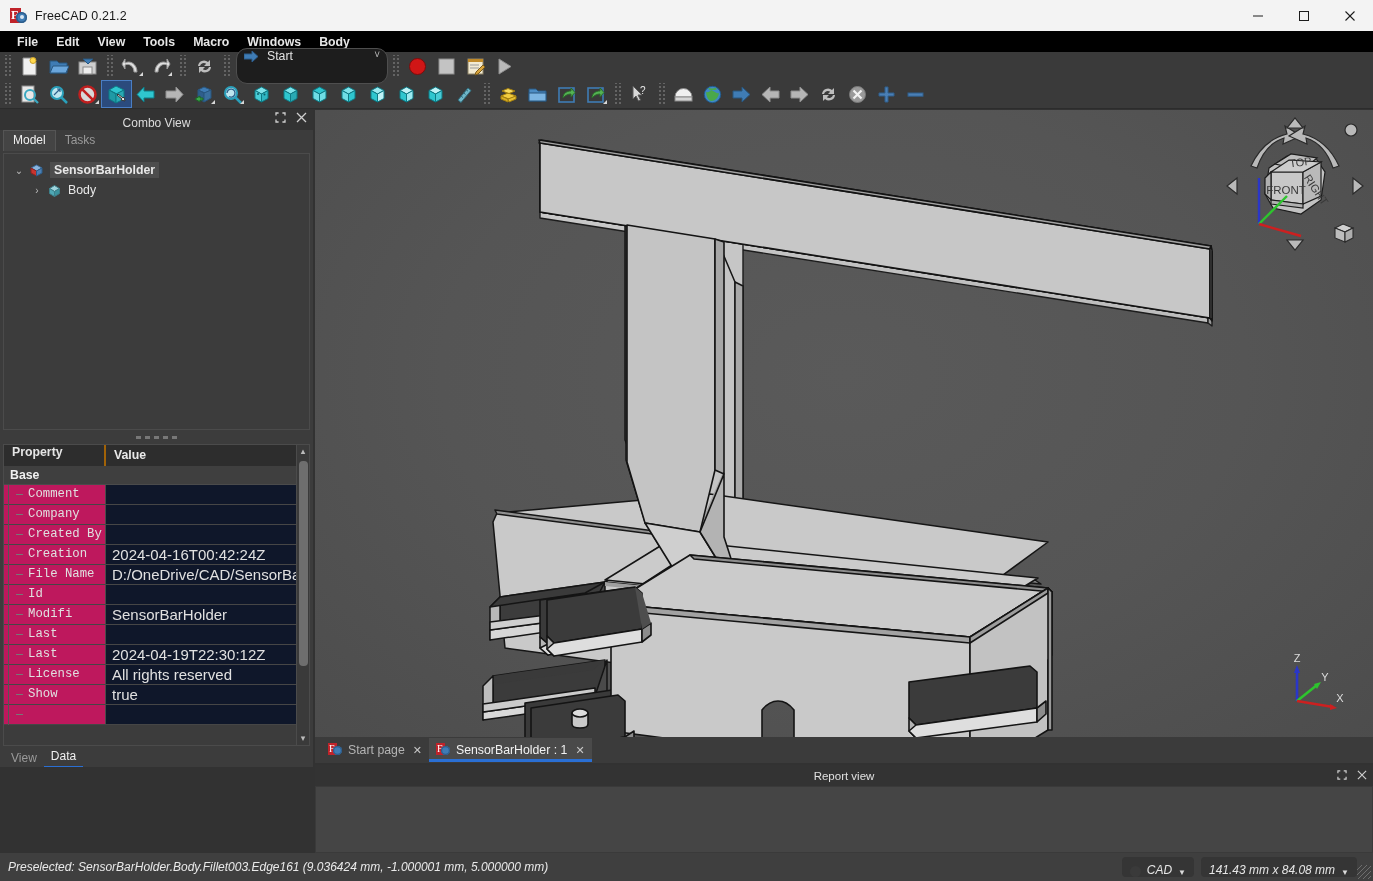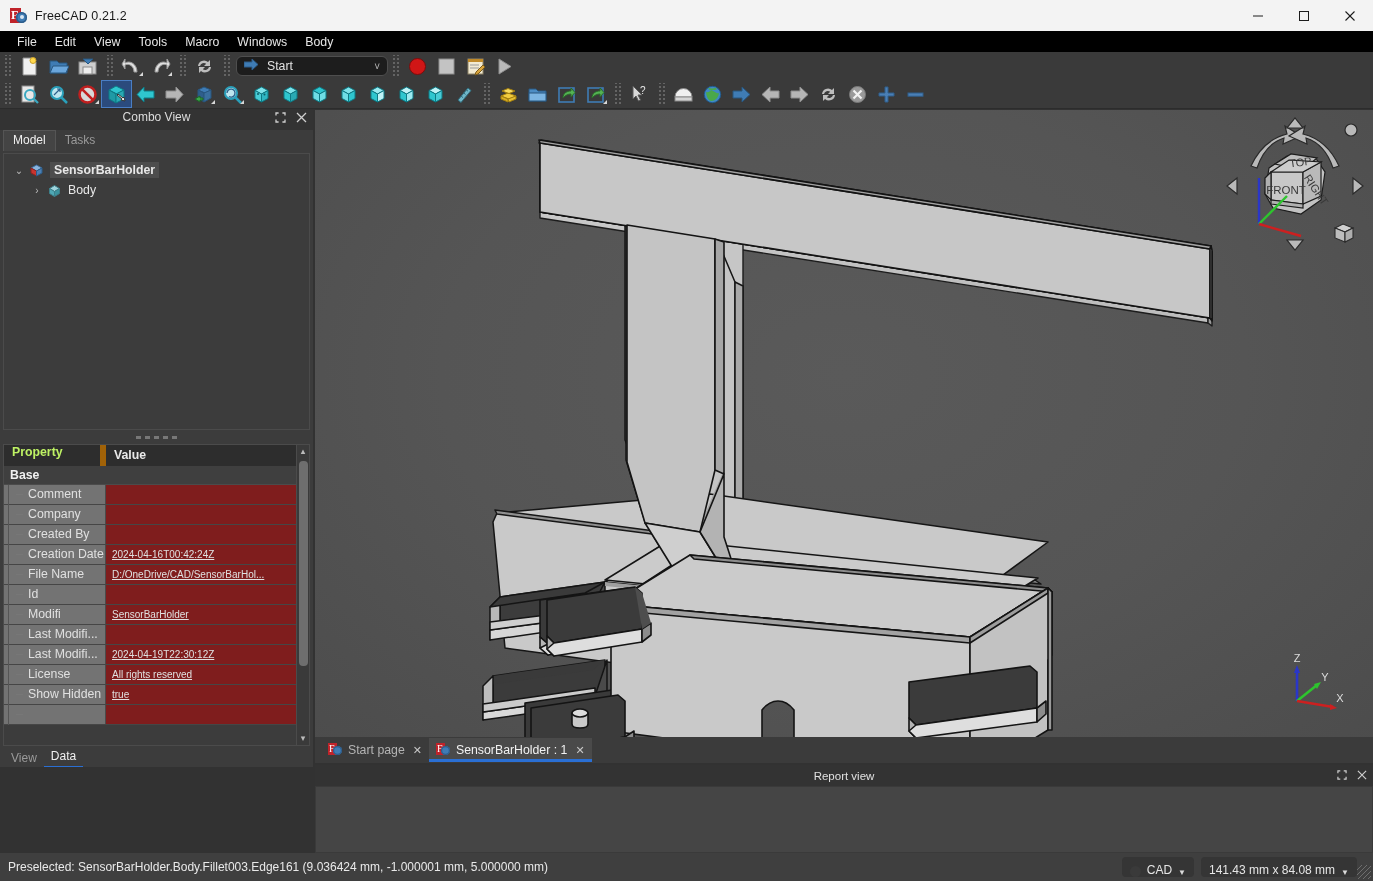--- a/index.html
+++ b/index.html
@@ -35,21 +35,21 @@
   .win-btn {
     width: 46px; height: 31px; display: flex; align-items: center; justify-content: center;
     color: #1c1c1c; font-size: 13px;
   }
   .win-btn:last-child { border-top-right-radius: 0; }
   .win-btn svg { display: block; }
 
   
   .menubar {
     position: absolute; left: 0; top: 31px; width: 1373px; height: 21px;
-    background: #000; display: flex; align-items: center; padding-left: 8px;
+    background: #000; display: flex; align-items: center; padding-left: 8px; font-weight: bold;
   }
   .menu-item {
     font-size: 12.3px; color: #e6e6e6; padding: 2px 9px; line-height: 14px;
   }
 
   
   .toolbars {
     position: absolute; left: 0; top: 52px; width: 1373px; height: 57px;
     background: #3a3a3a; border-bottom: 1px solid #2c2c2c;
   }
@@ -65,34 +65,34 @@
     width: 29px; height: 26px; display: flex; align-items: center; justify-content: center;
     flex: none; position: relative;
   }
   .tbtn.sel { background: #2b4b7d; outline: 1px solid #4a7ec4; }
   .tbtn svg { display: block; }
   .tbtn .corner {
     position: absolute; right: 3px; bottom: 3px; width: 0; height: 0;
     border-left: 4px solid transparent; border-bottom: 4px solid #d8d8d8;
   }
   .wbsel {
-    width: 152px; height: 20px; background: #1d1d1d; border: 1px solid #4e4e4e;
-    border-radius: 6px; display: flex; align-items: center; margin-left: 2px; flex: none;
+    width: 152px; height: 36px; background: #1d1d1d; border: 1px solid #4e4e4e;
+    border-radius: 11px; display: flex; margin-left: 2px; flex: none;
   }
   .wbsel .lbl { font-size: 12.3px; color: #e2e2e2; margin-left: 8px; }
   .wbsel .chev { margin-left: auto; margin-right: 7px; color: #b8b8b8; font-size: 10px; }
   .wbsel .arrowico { margin-left: 7px; }
 
   
   .combo {
     position: absolute; left: 0; top: 110px; width: 313px; height: 657px;
     background: #3c3c3c;
   }
   .combo-hdr {
-    height: 20px; background: #333; display: flex; align-items: flex-start;
+    height: 20px; background: #333; display: flex; align-items: flex-end;
     justify-content: center; position: relative;
   }
   .combo-hdr .t { font-size: 12px; color: #dcdcdc; }
   .combo-hdr .acts { position: absolute; right: 6px; top: 2px; display: flex; gap: 10px; }
   .combo-hdr .acts span { color: #cfcfcf; font-size: 11px; line-height: 15px; }
   .cv-tabs { height: 21px; background: #3c3c3c; display: flex; align-items: flex-end; padding-left: 3px; }
   .cv-tab {
     font-size: 12px; color: #9a9a9a; padding: 2px 9px 3px 9px; line-height: 15px;
   }
   .cv-tab.active { color: #f0f0f0; background: #444; border-top: 1px solid #555; border-left: 1px solid #555; border-right: 1px solid #555;}
@@ -119,39 +119,39 @@
     background-image: linear-gradient(to right, #777 0 5px, transparent 5px 9px);
     background-size: 9px 3px;
   }
 
   
   .propgrid {
     margin: 0 3px; height: 302px; background: #3c3c3c; border: 1px solid #4b4b4b;
     position: relative; overflow: hidden;
   }
   .pg-head { display: flex; height: 21px; background: #2d2d2d; }
-  .pg-head .c1 { width: 102px; font-size: 12.3px; color: #bef264; font-weight: bold; padding: 0 0 0 8px; border-right: 6px solid #a16207;}
+  .pg-head .c1 { width: 102px; font-size: 12.3px; color: #e5e5e5; font-weight: bold; padding: 0 0 0 8px; border-right: 2px solid #a16207;}
   .pg-head .c2 { flex: 1; font-size: 12.3px; color: #eaeaea; font-weight: bold; padding: 3px 0 8px 8px; }
   .pg-group {
     height: 19px; background: #3f3f3f; font-size: 12.3px; color: #f0f0f0;
     font-weight: bold; padding: 2px 0 0 6px; border-bottom: 1px solid #4b4b4b;
   }
   .pg-row { display: flex; height: 20px; border-bottom: 1px solid #464646; }
   .pg-row .k {
     width: 102px; font-size: 12.3px; color: #e0e0e0; padding-left: 24px; line-height: 19px;
-    border-right: 1px solid #4b4b4b; position: relative; background: #737373;
+    border-right: 1px solid #4b4b4b; position: relative; background: #be185d; font-family: Liberation Mono, monospace;
   }
   .pg-row .k::before {
     content: ""; position: absolute; left: 12px; top: 9px; width: 7px; height: 1px; background: #777;
   }
   .pg-row .k::after {
     content: ""; position: absolute; left: 4px; top: 0; width: 1px; height: 20px; background: #555;
   }
-  .pg-row .v { flex: 1; font-size: 10px; color: #e0e0e0; padding-left: 6px; line-height: 19px;
-    overflow: hidden; white-space: nowrap; background: #7f1d1d; text-decoration: underline; }
+  .pg-row .v { flex: 1; font-size: 15px; color: #e0e0e0; padding-left: 6px; line-height: 19px;
+    overflow: hidden; white-space: nowrap; background: #0f172a; }
   .pg-scroll {
     position: absolute; right: 0; top: 0; width: 13px; height: 100%; background: #3a3a3a;
     border-left: 1px solid #4b4b4b;
   }
   .pg-scroll .up, .pg-scroll .dn {
     height: 13px; color: #bbb; font-size: 9px; text-align: center; line-height: 13px;
   }
   .pg-scroll .thumb {
     position: absolute; left: 2px; top: 16px; width: 9px; height: 205px;
     background: #6e6e6e; border-radius: 4px;
@@ -202,21 +202,21 @@
   }
   .rv-hdr .t { font-size: 11.5px; color: #e0e0e0; }
   .rv-hdr .acts { position: absolute; right: 6px; display: flex; gap: 10px; color: #cfcfcf; font-size: 11px; }
   .rv-body { height: 67px; background: #454545; border: 1px solid #3a3a3a; }
 
   .leftfill { position: absolute; left: 0; top: 767px; width: 315px; height: 86px; background: #323232; }
 
   
   .statusbar {
     position: absolute; left: 0; top: 853px; width: 1373px; height: 28px;
-    background: #3f3f3f; display: flex; align-items: center;
+    background: #3f3f3f; display: flex; align-items: center; font-style: italic;
   }
   .status-text { font-size: 12px; color: #e9e9e9; margin-left: 8px; }
   .status-right { margin-left: auto; display: flex; align-items: center; gap: 7px; margin-right: 16px; }
   .pill {
     background: #353535; border-radius: 4px; height: 20px; display: flex; align-items: flex-end;
     padding: 0 8px; font-size: 12px; color: #e6e6e6; gap: 6px;
   }
   .pill .dot { width: 11px; height: 11px; border-radius: 50%; background: #3a3a3a; }
   .pill .cv { color: #dadada; font-size: 8px; }
   .grip-resize {

